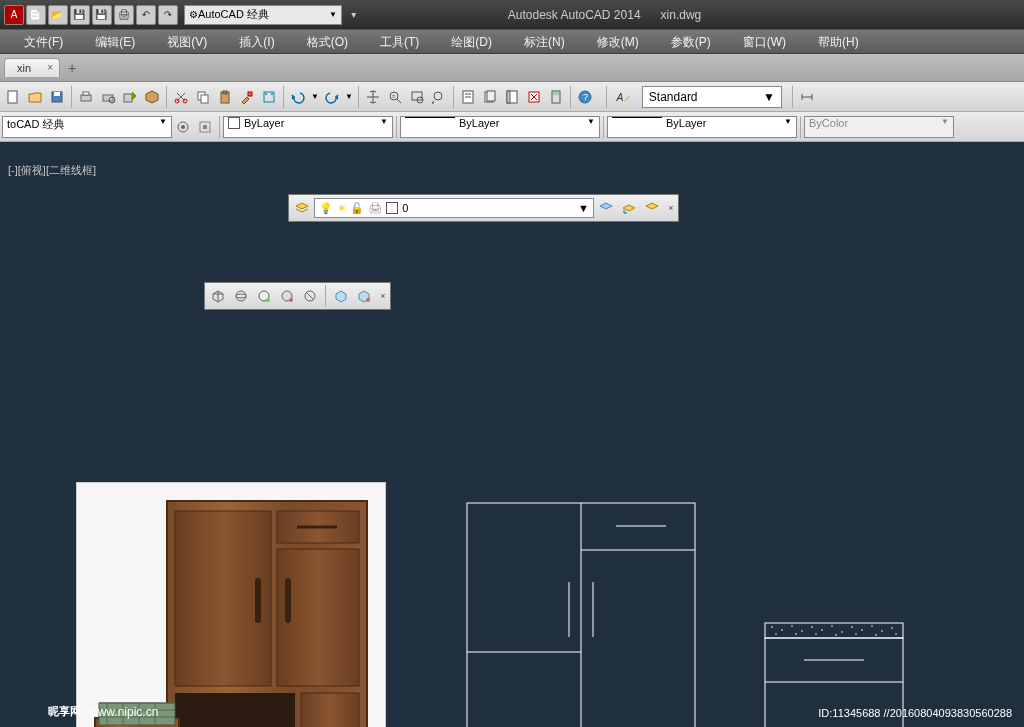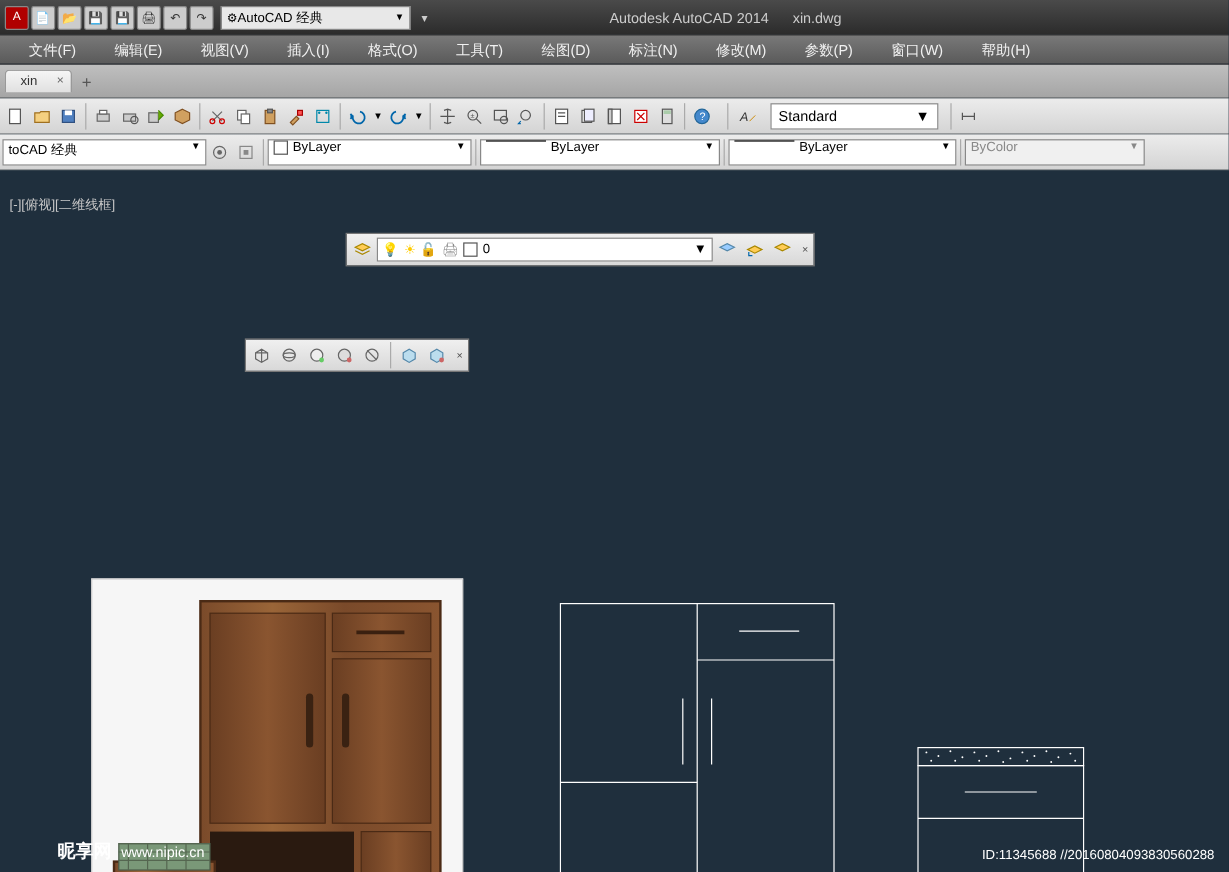--- a/index.html
+++ b/index.html
@@ -38,21 +38,21 @@
 .ft-layers-sel { background: #fff; border: 1px solid #888; height: 20px; width: 280px; display: flex; align-items: center; padding: 0 4px; font-size: 11px; gap: 4px; }
 .ft-close { width: 10px; height: 10px; font-size: 9px; color: #555; cursor: pointer; margin-left: 2px; display: flex; align-items: center; justify-content: center; }
 
 .furniture-photo { position: absolute; left: 76px; top: 340px; width: 310px; height: 340px; background: #f4f4f4; border: 1px solid #ccc; overflow: hidden; }
 
 .cad-cabinet { position: absolute; left: 466px; top: 360px; }
 .cad-cabinet line, .cad-drawer line { stroke: #fff; stroke-width: 1; }
 .cad-drawer { position: absolute; left: 764px; top: 480px; }
 
 .watermark { position: absolute; left: 20px; bottom: 8px; color: #fff; font-size: 12px; display: flex; align-items: center; gap: 8px; }
-.watermark .logo { font-size: 15px; font-weight: bold; padding-left: 28px; }
+.watermark .logo { font-size: 11px; font-weight: bold; padding-left: 28px; }
 .watermark-r { position: absolute; right: 12px; bottom: 8px; color: #fff; font-size: 11px; }
 
 .style-sel { background: #fff; border: 1px solid #888; height: 22px; width: 140px; display: flex; align-items: center; padding: 0 6px; font-size: 12px; margin-left: 6px; }
 </style>
 </head>
 <body>
 
 <div class="titlebar">
   <div class="qat">
     <div class="qat-icon" style="background:#b00000;color:#fff">A</div>

